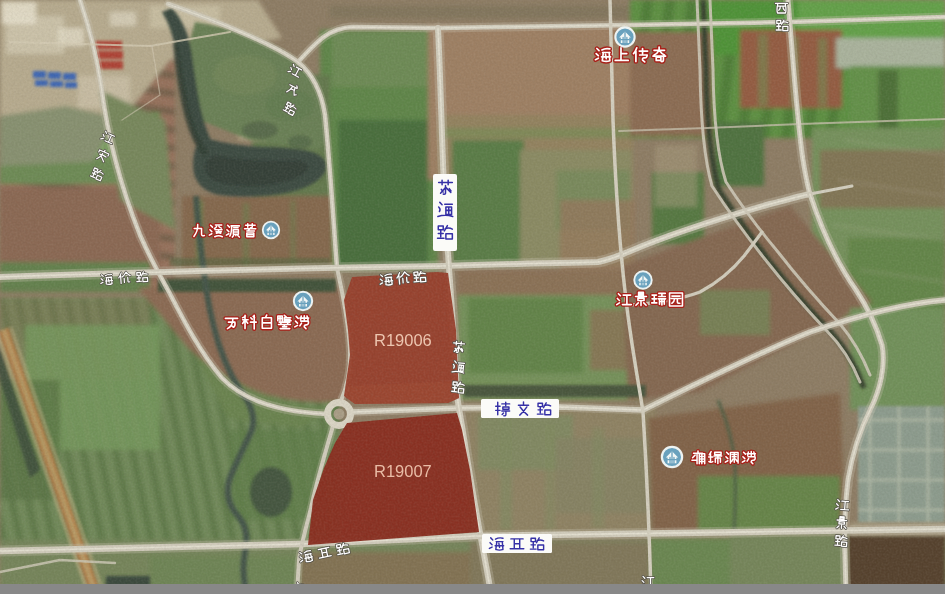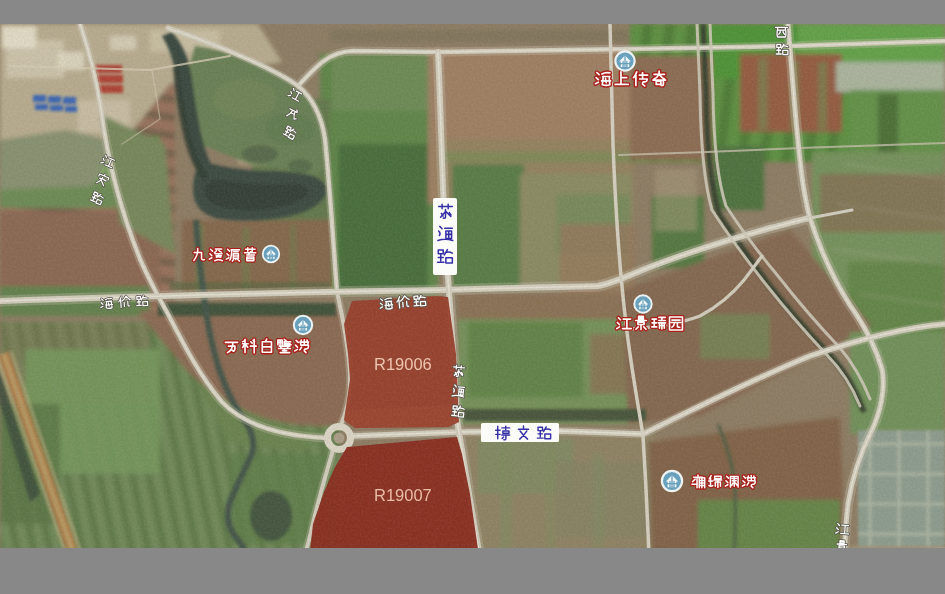--- a/index.html
+++ b/index.html
@@ -1,16 +1,16 @@
 <!DOCTYPE html>
 <html><head>
 <meta charset="utf-8">
 <style>
 html,body{margin:0;padding:0;background:#888;font-family:"Liberation Sans",sans-serif;}
-#map{width:945px;height:524px;position:relative;overflow:hidden;margin-top:24px;}
+#map{width:945px;height:584px;position:relative;overflow:hidden;}
 </style>
 </head>
 <body>
 
 <div id="map">
 <svg width="945" height="594" viewBox="0 0 945 594">
 <defs>
 <filter id="b3" x="-20%" y="-20%" width="140%" height="140%">
           <feGaussianBlur stdDeviation="2.2"></feGaussianBlur>
         </filter>

